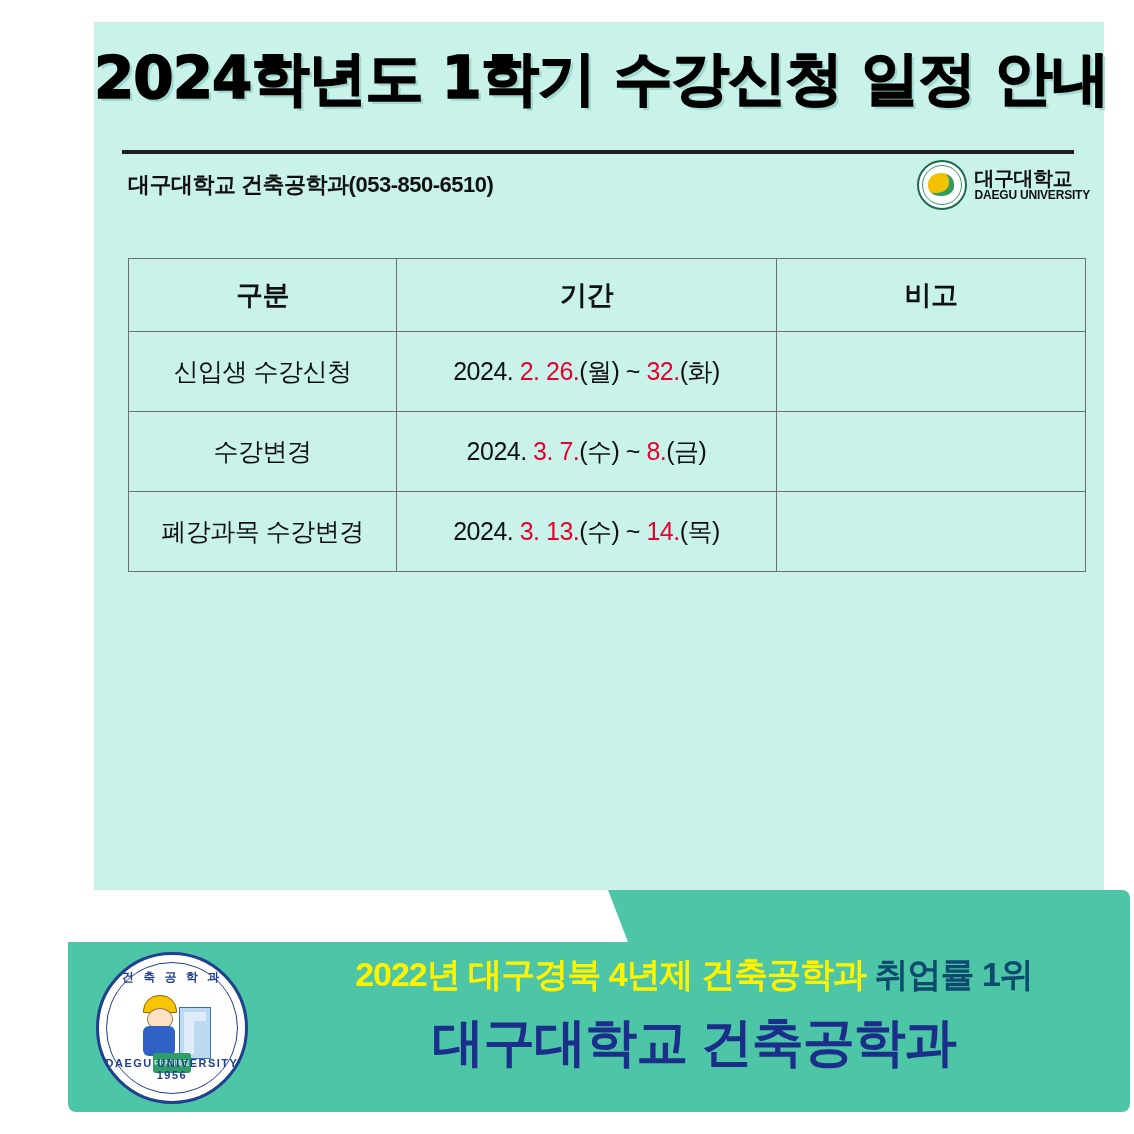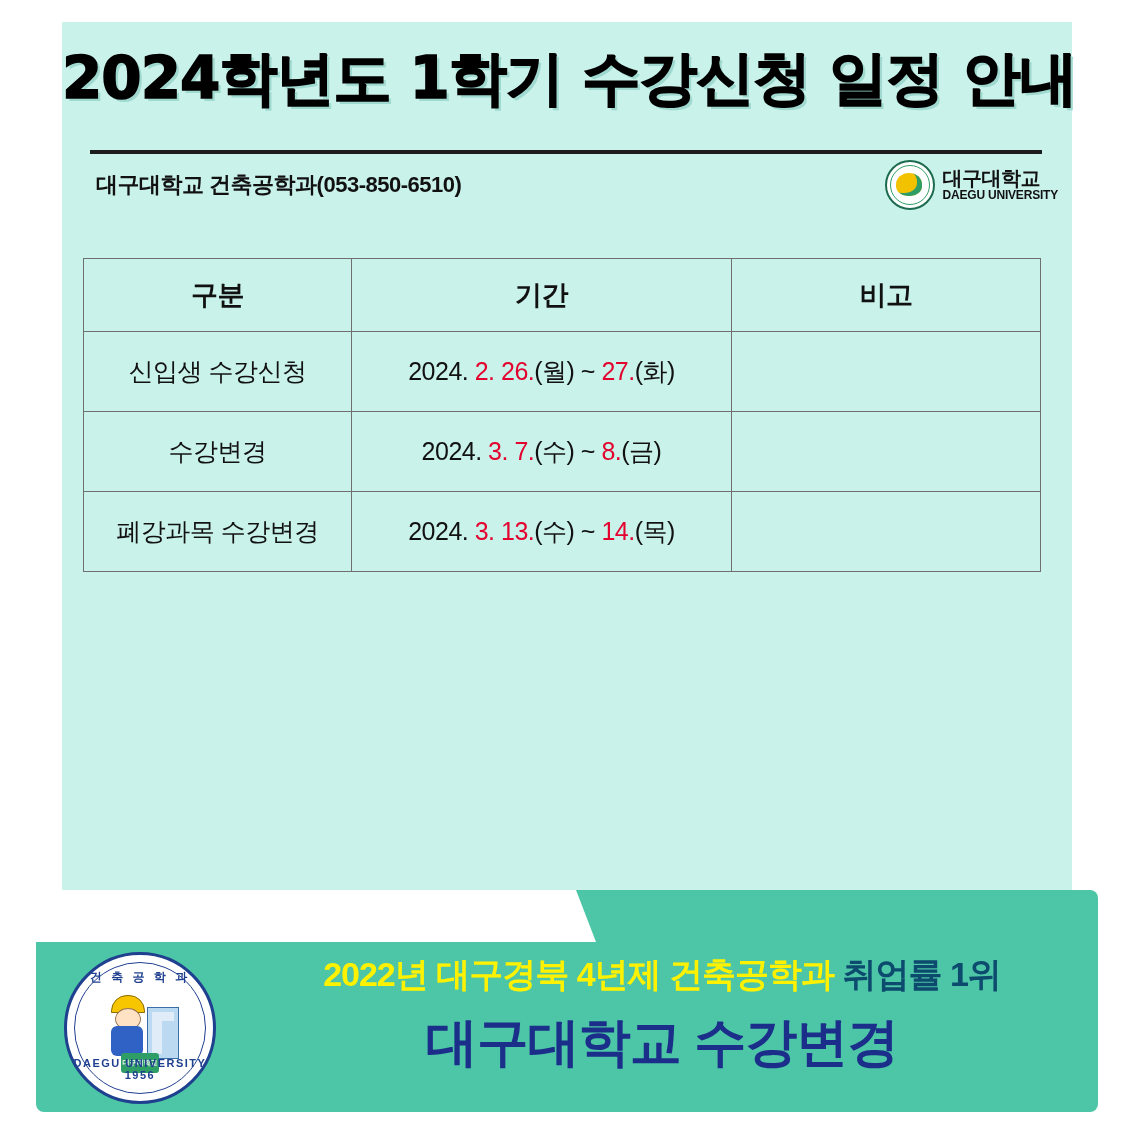--- a/index.html
+++ b/index.html
@@ -13,20 +13,21 @@
     font-family: "Liberation Sans", "DejaVu Sans", sans-serif;
     overflow: hidden;
   }
 
   .poster {
     position: relative;
     width: 1078px;
     height: 1134px;
     background: #ffffff;
     box-sizing: border-box;
+    margin-left: 32px;
   }
 
   
   .panel {
     position: absolute;
     left: 62px;
     top: 22px;
     width: 1010px;
     height: 1090px;
     background: #c9f2ea;
@@ -117,21 +118,21 @@
   .univ-en {
     font-size: 12px;
     font-weight: bold;
     color: #111;
     letter-spacing: -0.2px;
   }
 
   
   .sched-table {
     position: absolute;
-    left: 21px;
+    left: 34px;
     top: 236px;
     width: 957px;
     border-collapse: collapse;
     table-layout: fixed;
   }
   .sched-table th,
   .sched-table td {
     border: 1px solid #6f6f6f;
     color: #111;
     text-align: center;
@@ -344,21 +345,21 @@
       <thead>
         <tr>
           <th>구분</th>
           <th>기간</th>
           <th>비고</th>
         </tr>
       </thead>
       <tbody>
         <tr class="rowh-3">
           <td class="c-label">신입생 수강신청</td>
-          <td class="c-period"><span>2024. </span><span class="red">2. 26.</span><span>(월) ~ </span><span class="red">27.</span><span>(화)</span></td>
+          <td class="c-period"><span>2024. </span><span class="red">2. 26.</span><span>(월) ~ </span><span class="red">32.</span><span>(화)</span></td>
           <td class="c-note">
               <div></div>
               <div></div>
             </td>
         </tr>
         <tr class="rowh-3">
           <td class="c-label">수강변경</td>
           <td class="c-period"><span>2024. </span><span class="red">3. 7.</span><span>(수) ~ </span><span class="red">8.</span><span>(금)</span></td>
           <td class="c-note">
               <div></div>
@@ -391,16 +392,16 @@
       </div>
       <div class="emblem-badge">대구대학교</div>
       <div class="arc-bot">DAEGU UNIVERSITY 1956</div>
     </div>
 
     <div class="footer-lines">
       <div class="fl1">
         <span class="yellow">2022년 대구경북 4년제 건축공학과</span>
         <span class="red">취업률 1위</span>
       </div>
-      <div class="fl2">대구대학교  수강변경</div>
+      <div class="fl2">대구대학교  건축공학과</div>
     </div>
   </div>
 </div>
 
 </body></html>

